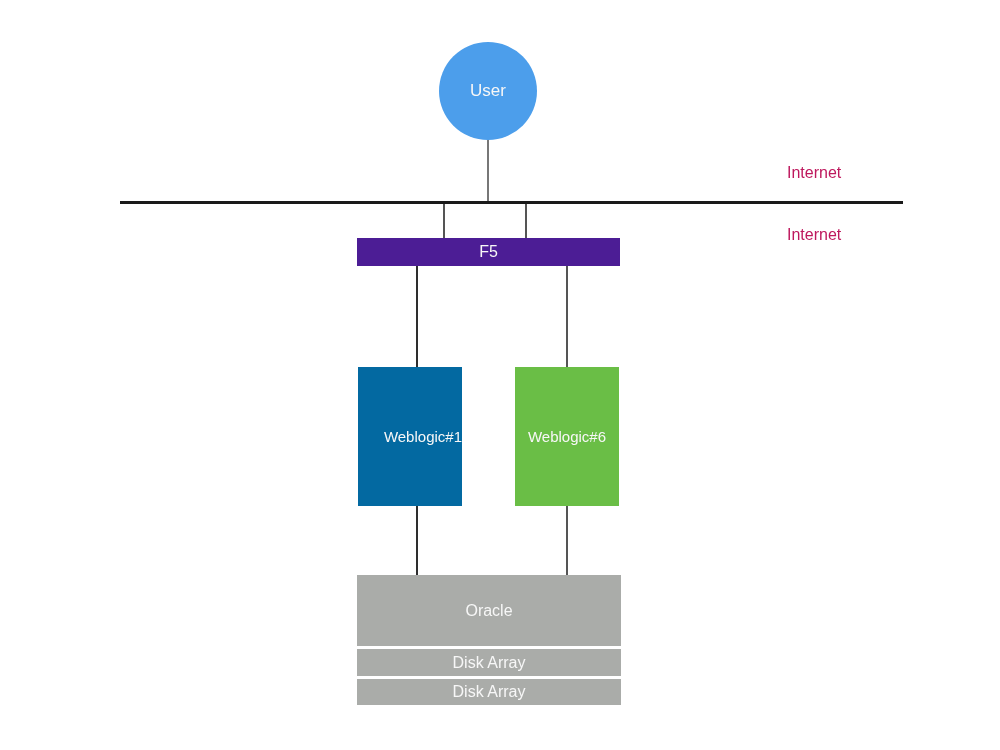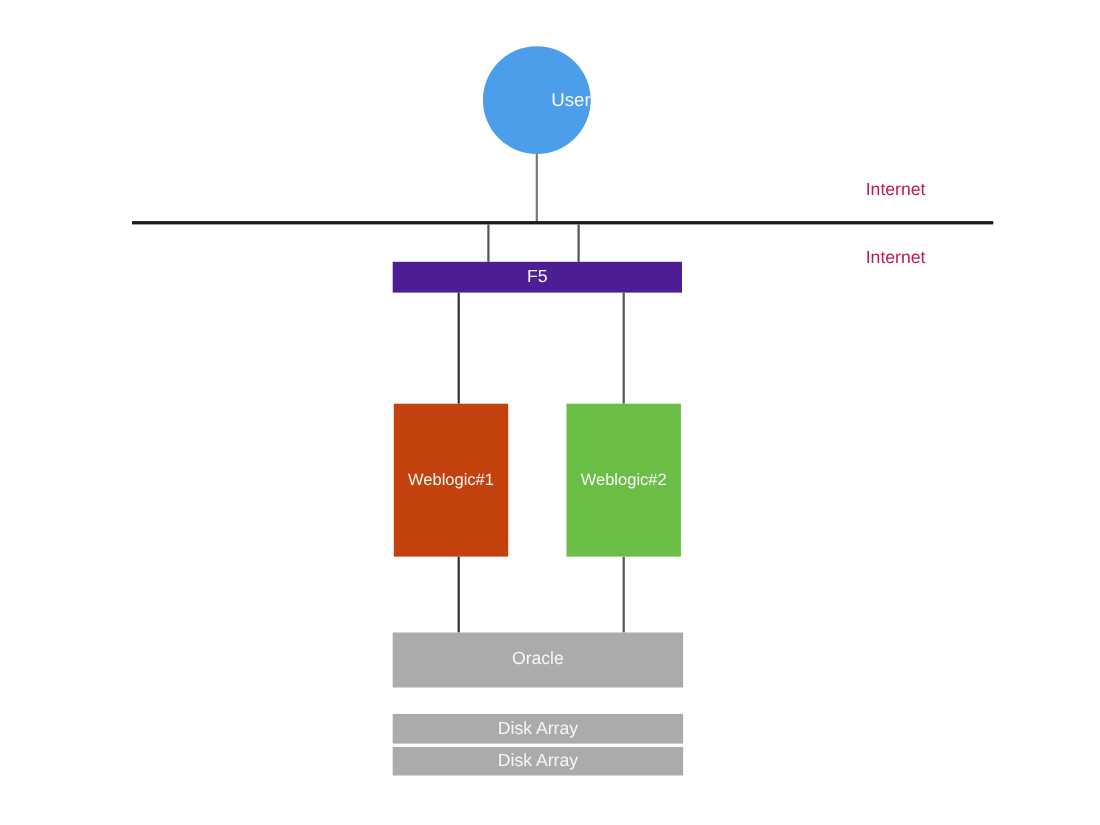--- a/index.html
+++ b/index.html
@@ -18,40 +18,39 @@
   .node {
     position: absolute;
     display: flex;
     align-items: center;
     justify-content: center;
     color: #f7f7f7;
     box-sizing: border-box;
   }
   .circle {
     border-radius: 50%;
-    justify-content: flex-end;
   }
   .edge {
     position: absolute;
     background: #555555;
   }
   .edge.main-line {
     background: #1a1a1a;
   }
   .zone-label {
     position: absolute;
     color: #be185d;
     font-size: 16px;
     line-height: 18px;
   }
   #user-node       { left: 439px; top: 42px;  width: 98px;  height: 98px; font-size: 17px; }
   #f5-node         { left: 357px; top: 238px; width: 263px; height: 28px; font-size: 16px; }
   #weblogic1-node  { left: 358px; top: 367px; width: 104px; height: 139px; font-size: 15px; }
   #weblogic2-node  { left: 515px; top: 367px; width: 104px; height: 139px; font-size: 15px; }
-  #oracle-node     { left: 357px; top: 575px; width: 264px; height: 50px; font-size: 16px; }
+  #oracle-node     { left: 357px; top: 575px; width: 264px; height: 71px; font-size: 16px; }
   #disk1-node      { left: 357px; top: 649px; width: 264px; height: 27px; font-size: 16px; }
   #disk2-node      { left: 357px; top: 679px; width: 264px; height: 26px; font-size: 16px; }
 
   #edge-user-line      { left: 487px; top: 140px; width: 2px; height: 62px; background: #777777; }
   #edge-main           { left: 120px; top: 201px; width: 783px; height: 3px; }
   #edge-line-f5-left   { left: 443px; top: 204px; width: 2px; height: 34px; }
   #edge-line-f5-right  { left: 525px; top: 204px; width: 2px; height: 34px; }
   #edge-f5-wl1         { left: 416px; top: 266px; width: 2px; height: 101px; background: #2e2e2e; }
   #edge-f5-wl2         { left: 566px; top: 266px; width: 2px; height: 101px; }
   #edge-wl1-oracle     { left: 416px; top: 506px; width: 2px; height: 69px; background: #2e2e2e; }
@@ -78,26 +77,26 @@
   <div class="zone-label" id="intranet-label">Internet</div>
 
   <div class="node circle" id="user-node" style="background-color: rgb(76, 158, 235);">
     <span>User</span>
   </div>
 
   <div class="node" id="f5-node" style="background-color: #4c1d95;">
     <span>F5</span>
   </div>
 
-  <div class="node" id="weblogic1-node" style="background-color: #c2410c;">
+  <div class="node" id="weblogic1-node" style="background-color: #0369a1; justify-content: flex-end;">
     <span>Weblogic#1</span>
   </div>
 
   <div class="node" id="weblogic2-node" style="background-color: rgb(106, 190, 70);">
-    <span>Weblogic#2</span>
+    <span>Weblogic#6</span>
   </div>
 
   <div class="node" id="oracle-node" style="background-color: rgb(170, 172, 169);">
     <span>Oracle</span>
   </div>
 
   <div class="node" id="disk1-node" style="background-color: rgb(170, 172, 169);">
     <span>Disk Array</span>
   </div>
 

